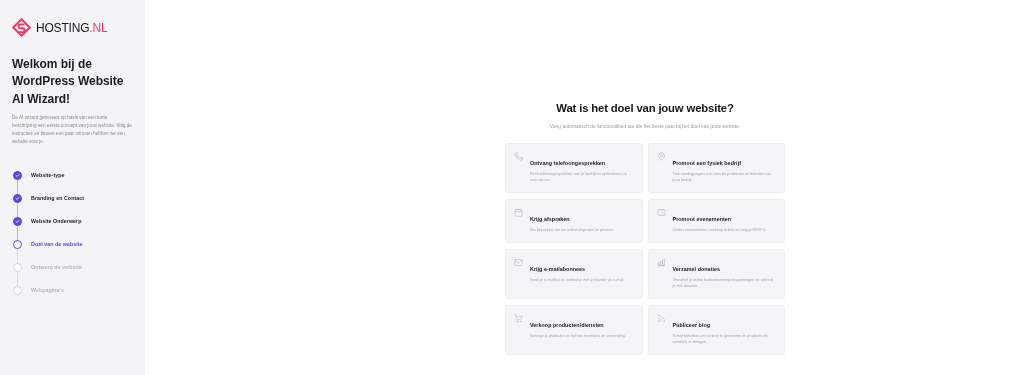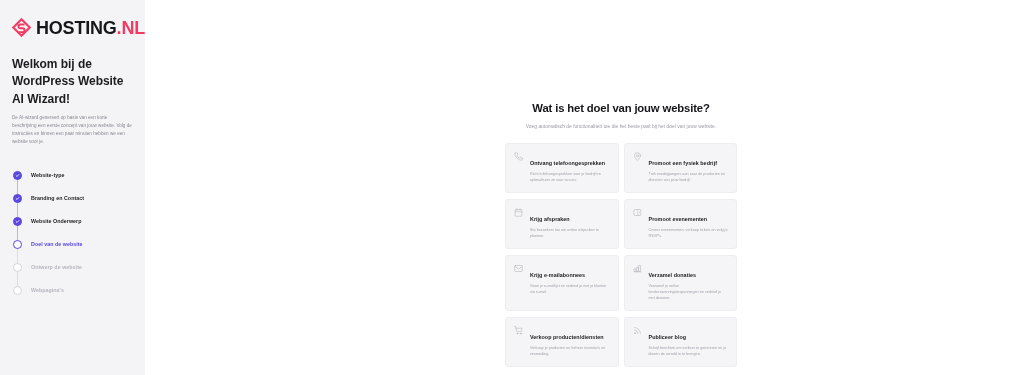--- a/index.html
+++ b/index.html
@@ -43,22 +43,22 @@
   }
 
   .logo-mark {
     width: 19px;
     height: 19px;
     flex: 0 0 19px;
     display: block;
   }
 
   .logo-text {
-    font-size: 18px;
-    font-weight: 700;
+    font-size: 12px;
+    font-weight: 400;
     letter-spacing: -0.2px;
     line-height: 1;
     white-space: nowrap;
   }
   .logo-text .tld { color: #f43a63; }
   .logo-text .name { color: #17171b; }
 
   .intro {
     margin-top: 19px;
     padding: 0 2px;
@@ -157,21 +157,21 @@
     flex: 1 1 auto;
     height: 375px;
     background: #ffffff;
     position: relative;
   }
 
   .panel {
     position: absolute;
     left: 360px;
     top: 101px;
-    width: 232px;
+    width: 280px;
   }
 
   .panel-title {
     font-size: 11.3px;
     font-weight: 700;
     color: #15151a;
     text-align: center;
     letter-spacing: -0.15px;
     line-height: 1.3;
   }

